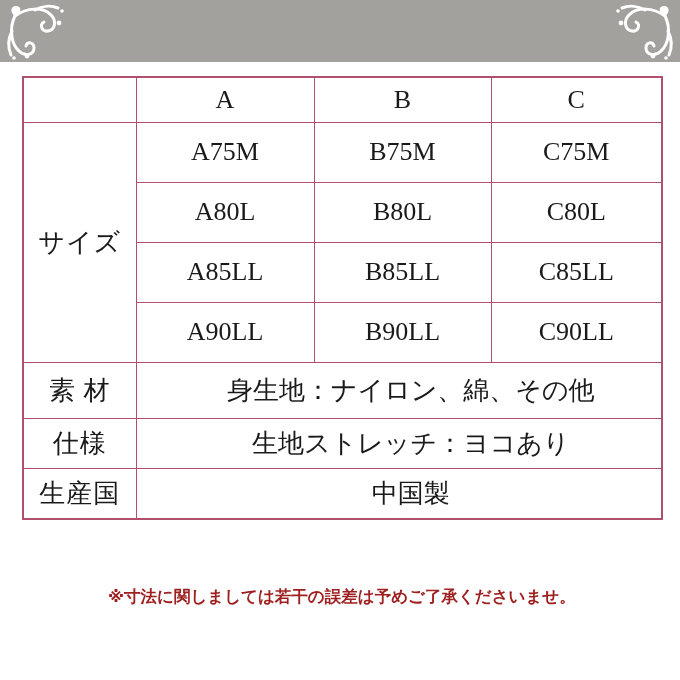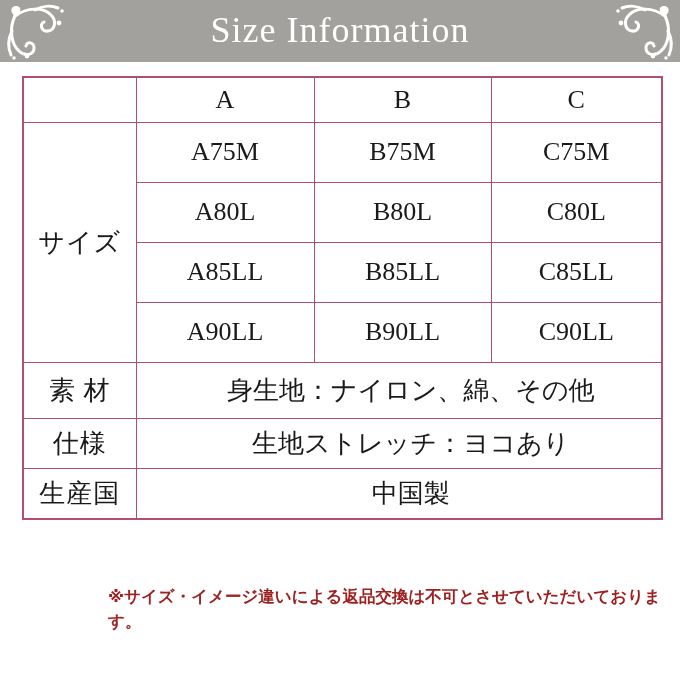--- a/index.html
+++ b/index.html
@@ -93,21 +93,20 @@
       <path d="M8 28 C 4 36, 4 45, 7 52"></path>
     </g>
     <g fill="#ffffff">
       <path d="M11 13 C 5 9, 7 2, 13 3 C 19 4, 16 11, 11 13 Z"></path>
       <circle cx="55" cy="20" r="2.4"></circle>
       <circle cx="23" cy="53" r="2.4"></circle>
       <circle cx="58" cy="8" r="1.8"></circle>
       <circle cx="10" cy="55" r="1.8"></circle>
     </g>
   </svg>
-  <div class="banner-title">Size Information</div>
   <svg class="flourish right" viewBox="0 0 66 58">
     <g stroke="#ffffff" fill="none" stroke-width="3" stroke-linecap="round">
       <path d="M11 13 C 23 4, 39 4, 47 12 C 53 18, 51 27, 44 28 C 38 29, 35 22, 40 19"></path>
       <path d="M11 13 C 5 25, 7 41, 15 48 C 21 54, 30 52, 30 45 C 30 39, 23 38, 22 43"></path>
       <path d="M31 7 C 38 3, 47 2, 54 5"></path>
       <path d="M8 28 C 4 36, 4 45, 7 52"></path>
     </g>
     <g fill="#ffffff">
       <path d="M11 13 C 5 9, 7 2, 13 3 C 19 4, 16 11, 11 13 Z"></path>
       <circle cx="55" cy="20" r="2.4"></circle>
@@ -164,14 +163,14 @@
     </tr>
     <tr class="country-row">
       <td class="row-label">生産国</td>
       <td class="value-cell" colspan="3">中国製</td>
     </tr>
   </tbody>
     </table>
 </div>
 
 <div class="notes">
-  <div>※サイズ・イメージ違いによる返品交換は不可とさせていただいております。</div>
+  <div>※寸法に関しましては若干の誤差は予めご了承くださいませ。</div>
 </div>
 
 </body></html>

